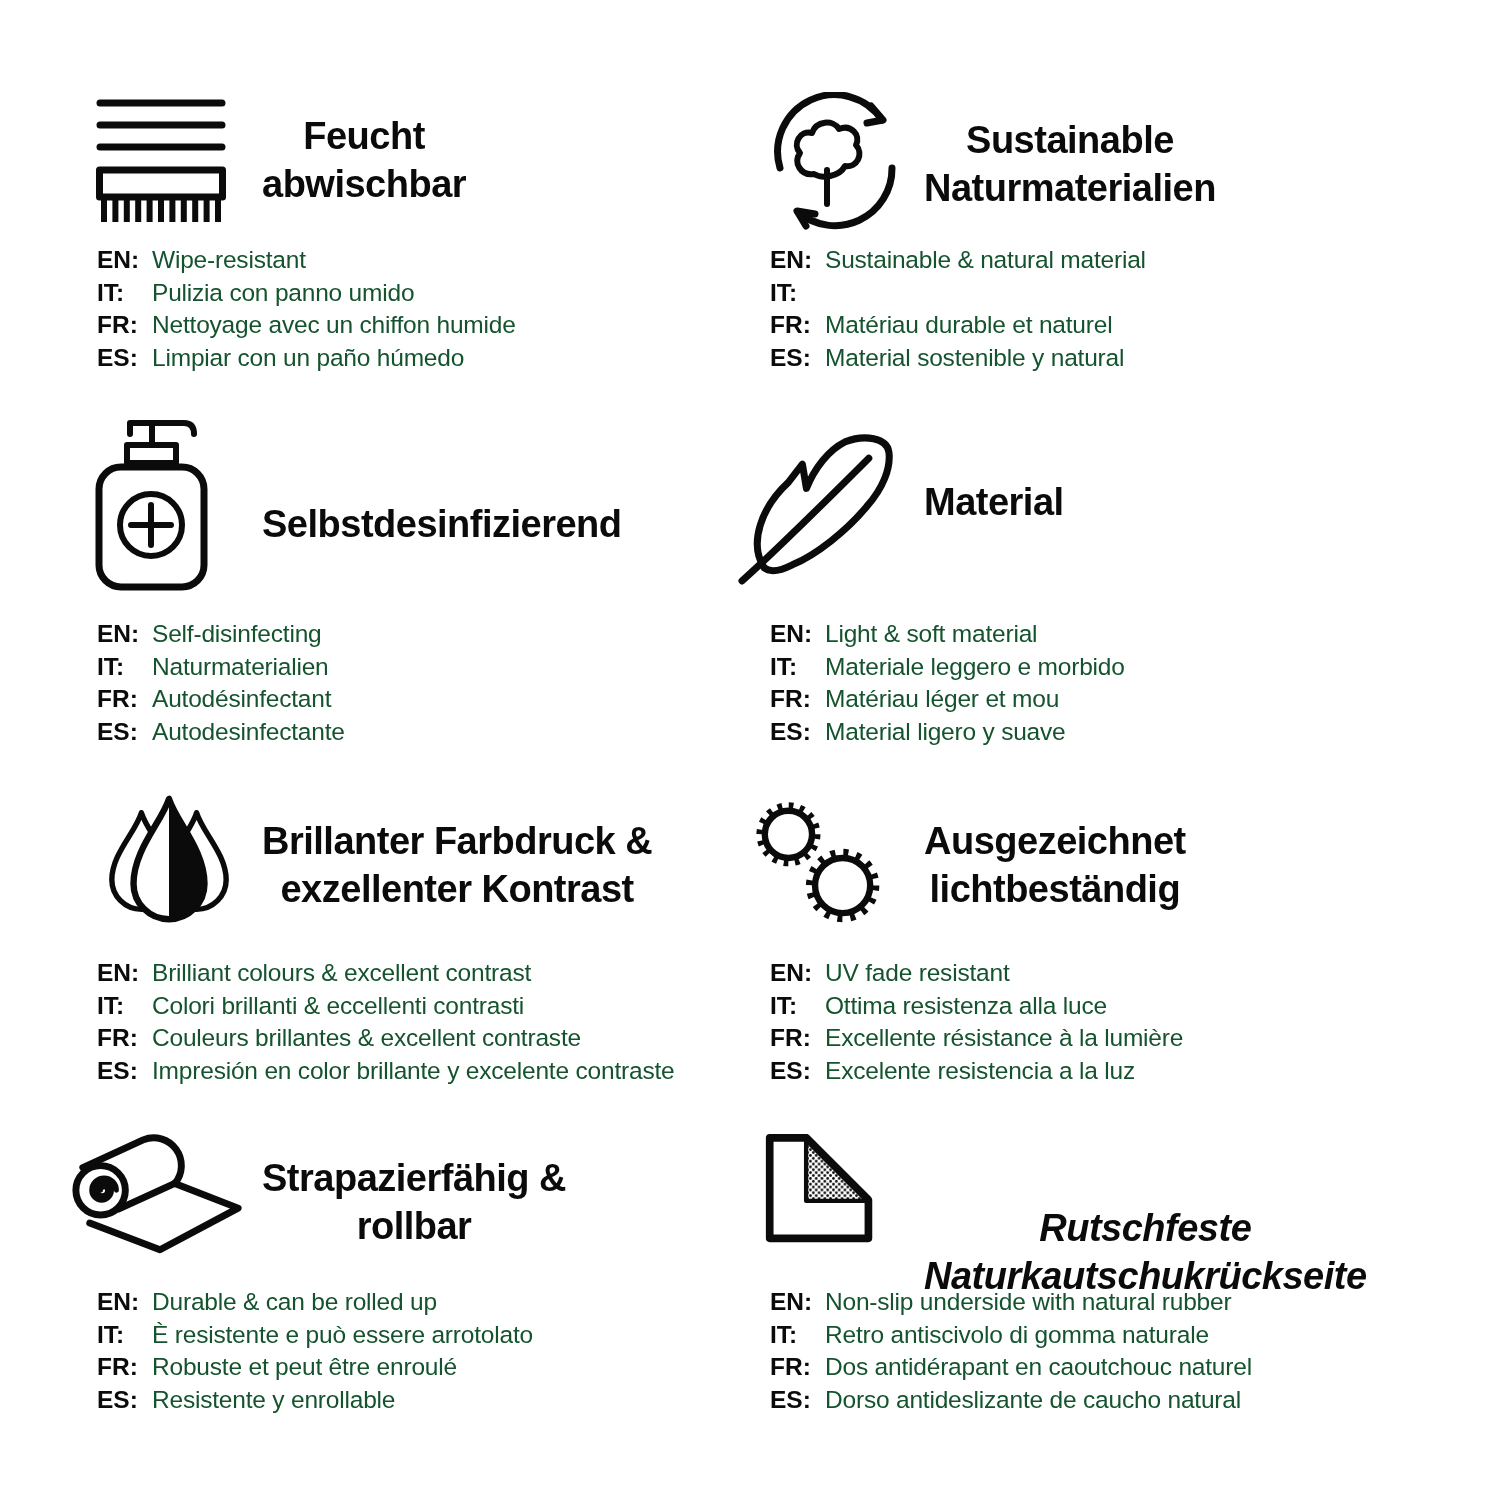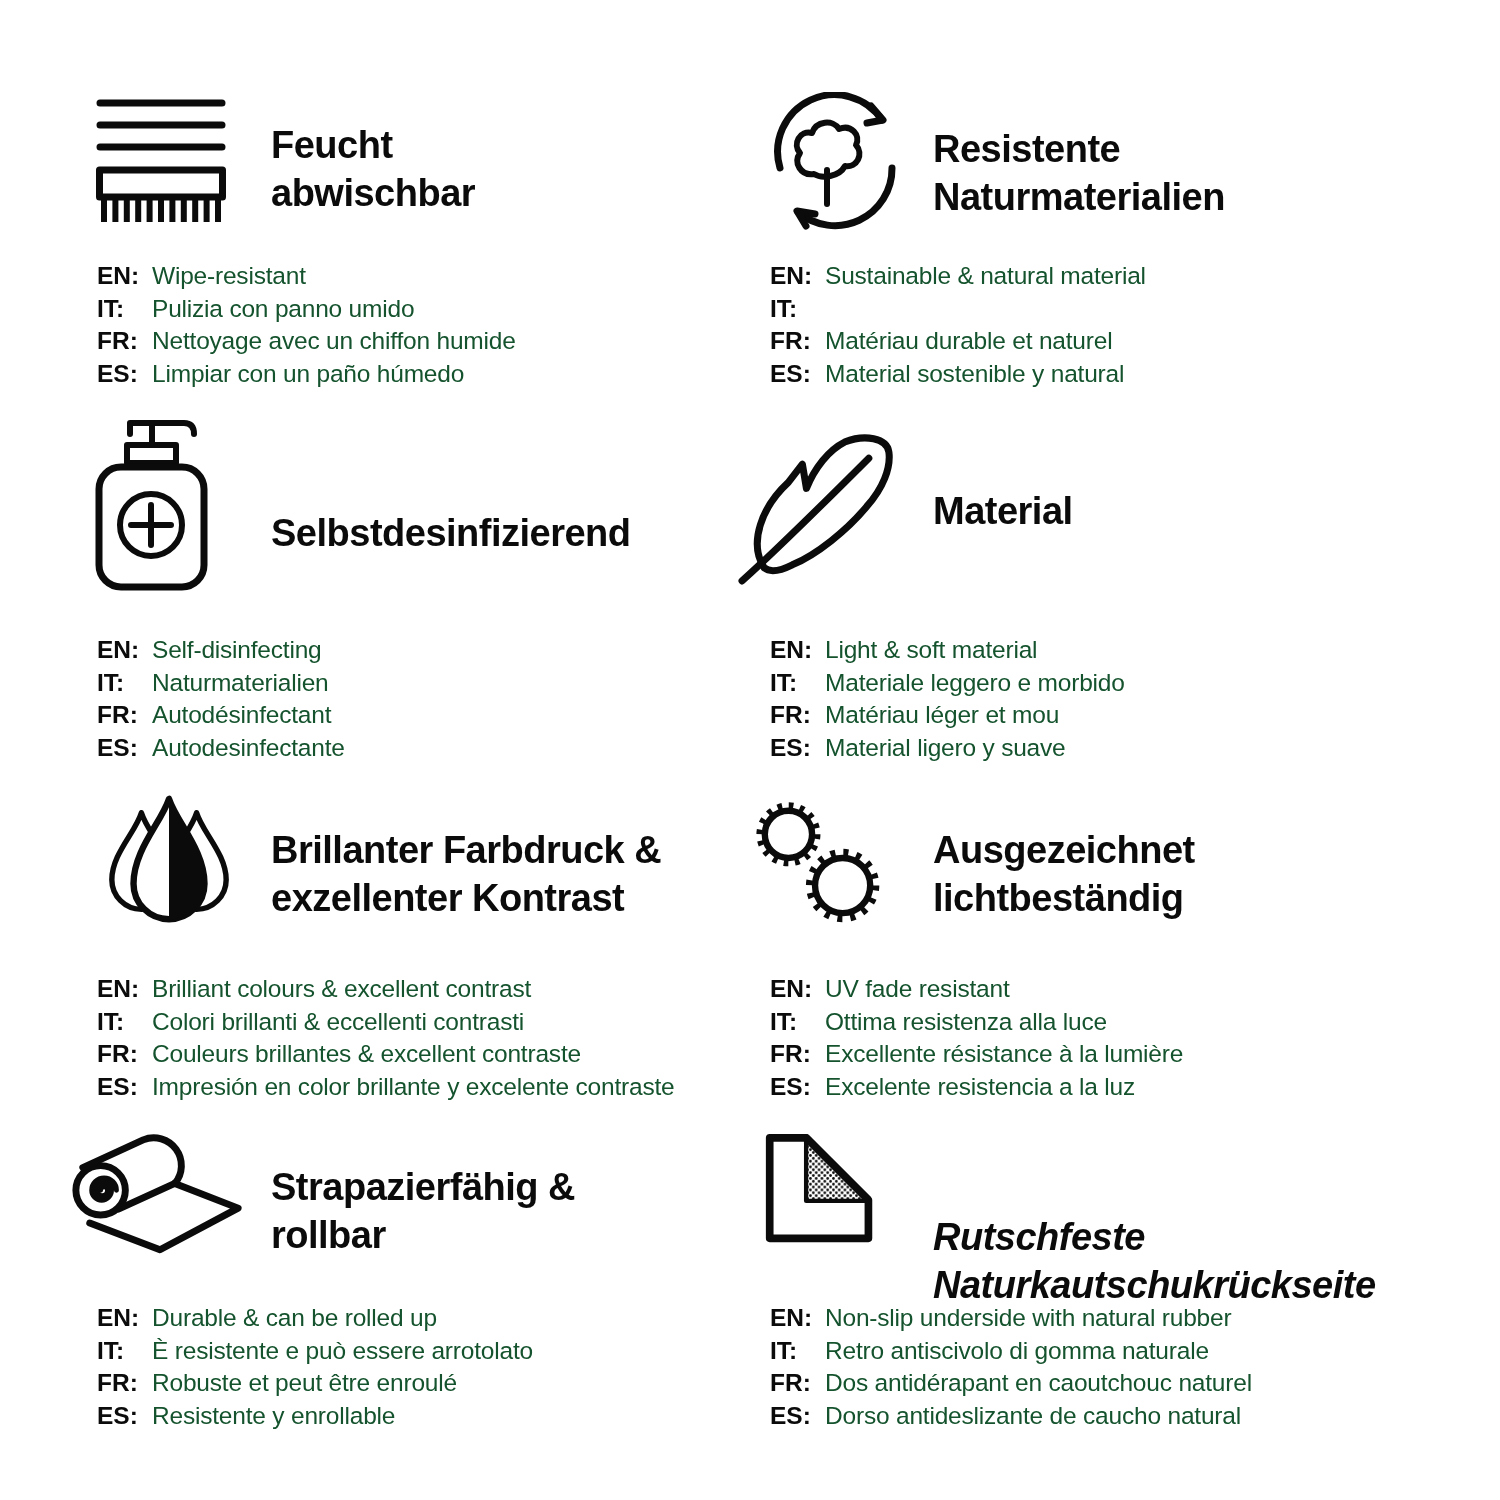--- a/index.html
+++ b/index.html
@@ -1,23 +1,23 @@
 <!DOCTYPE html>
 <html><head>
 <meta charset="utf-8">
 <style>
   html,body{margin:0;padding:0;background:#fff;}
   body{width:1500px;height:1500px;position:relative;overflow:hidden;
        font-family:"Liberation Sans",sans-serif;color:#000;}
   .icon{position:absolute;}
   .icon svg{display:block;width:100%;height:auto;}
-  .title{position:absolute;margin:11px;font-size:38px;font-weight:700;
-         line-height:48px;letter-spacing:-0.5px;color:#0b0b0b;white-space:nowrap;}
+  .title{position:absolute;margin:2px;font-size:38px;font-weight:700;
+         line-height:48px;letter-spacing:-0.5px;color:#0b0b0b;white-space:nowrap;text-align:center;}
   .title .tl{display:block;}
-  .trans{position:absolute;margin-top:16px;}
+  .trans{position:absolute;}
   .t-row{display:flex;align-items:flex-start;font-size:24.5px;line-height:32.6px;
          white-space:nowrap;}
   .t-label{font-weight:700;flex:0 0 55px;width:55px;color:#0b0b0b;}
   .t-text{font-weight:400;letter-spacing:-0.2px;color:#14532d;}
   svg .ln{stroke:#0b0b0b;stroke-width:7;fill:none;stroke-linecap:round;stroke-linejoin:round;}
   svg .ln6{stroke:#0b0b0b;stroke-width:6;fill:none;stroke-linecap:round;stroke-linejoin:round;}
   svg .fillw{fill:#fff;}
   svg .fillb{fill:#0b0b0b;}
 </style>
 </head>
@@ -60,21 +60,21 @@
     <svg viewBox="0 0 132 139">
       <path class="ln" d="M8 76 A57 57 0 0 1 110 28"></path>
       <path class="ln" d="M99 14 L111 28 L95 31"></path>
       <path class="ln" d="M120 76 A57 57 0 0 1 26 120"></path>
       <path class="ln" d="M34 134 L25 119 L43 122"></path>
       <path class="ln6" d="M42 82 C29 84 21 71 28 61 C20 52 28 38 40 41 C44 29 61 27 67 37 C79 32 89 43 84 53 C92 62 85 76 73 74 C67 85 50 87 42 82 Z"></path>
       <path class="ln6" d="M55 78 V112"></path>
     </svg>
   </div>
   <h2 class="title" style="left:922px;top:114px;">
-    <span class="tl">Resistente</span>
+    <span class="tl">Sustainable</span>
     <span class="tl">Naturmaterialien</span>
   </h2>
   <div class="trans" style="left:770px;top:244px;">
     <div class="t-row">
       <span class="t-label">EN:</span>
       <span class="t-text">Sustainable &amp; natural material</span>
     </div>
     <div class="t-row">
       <span class="t-label">IT:</span>
     </div>

